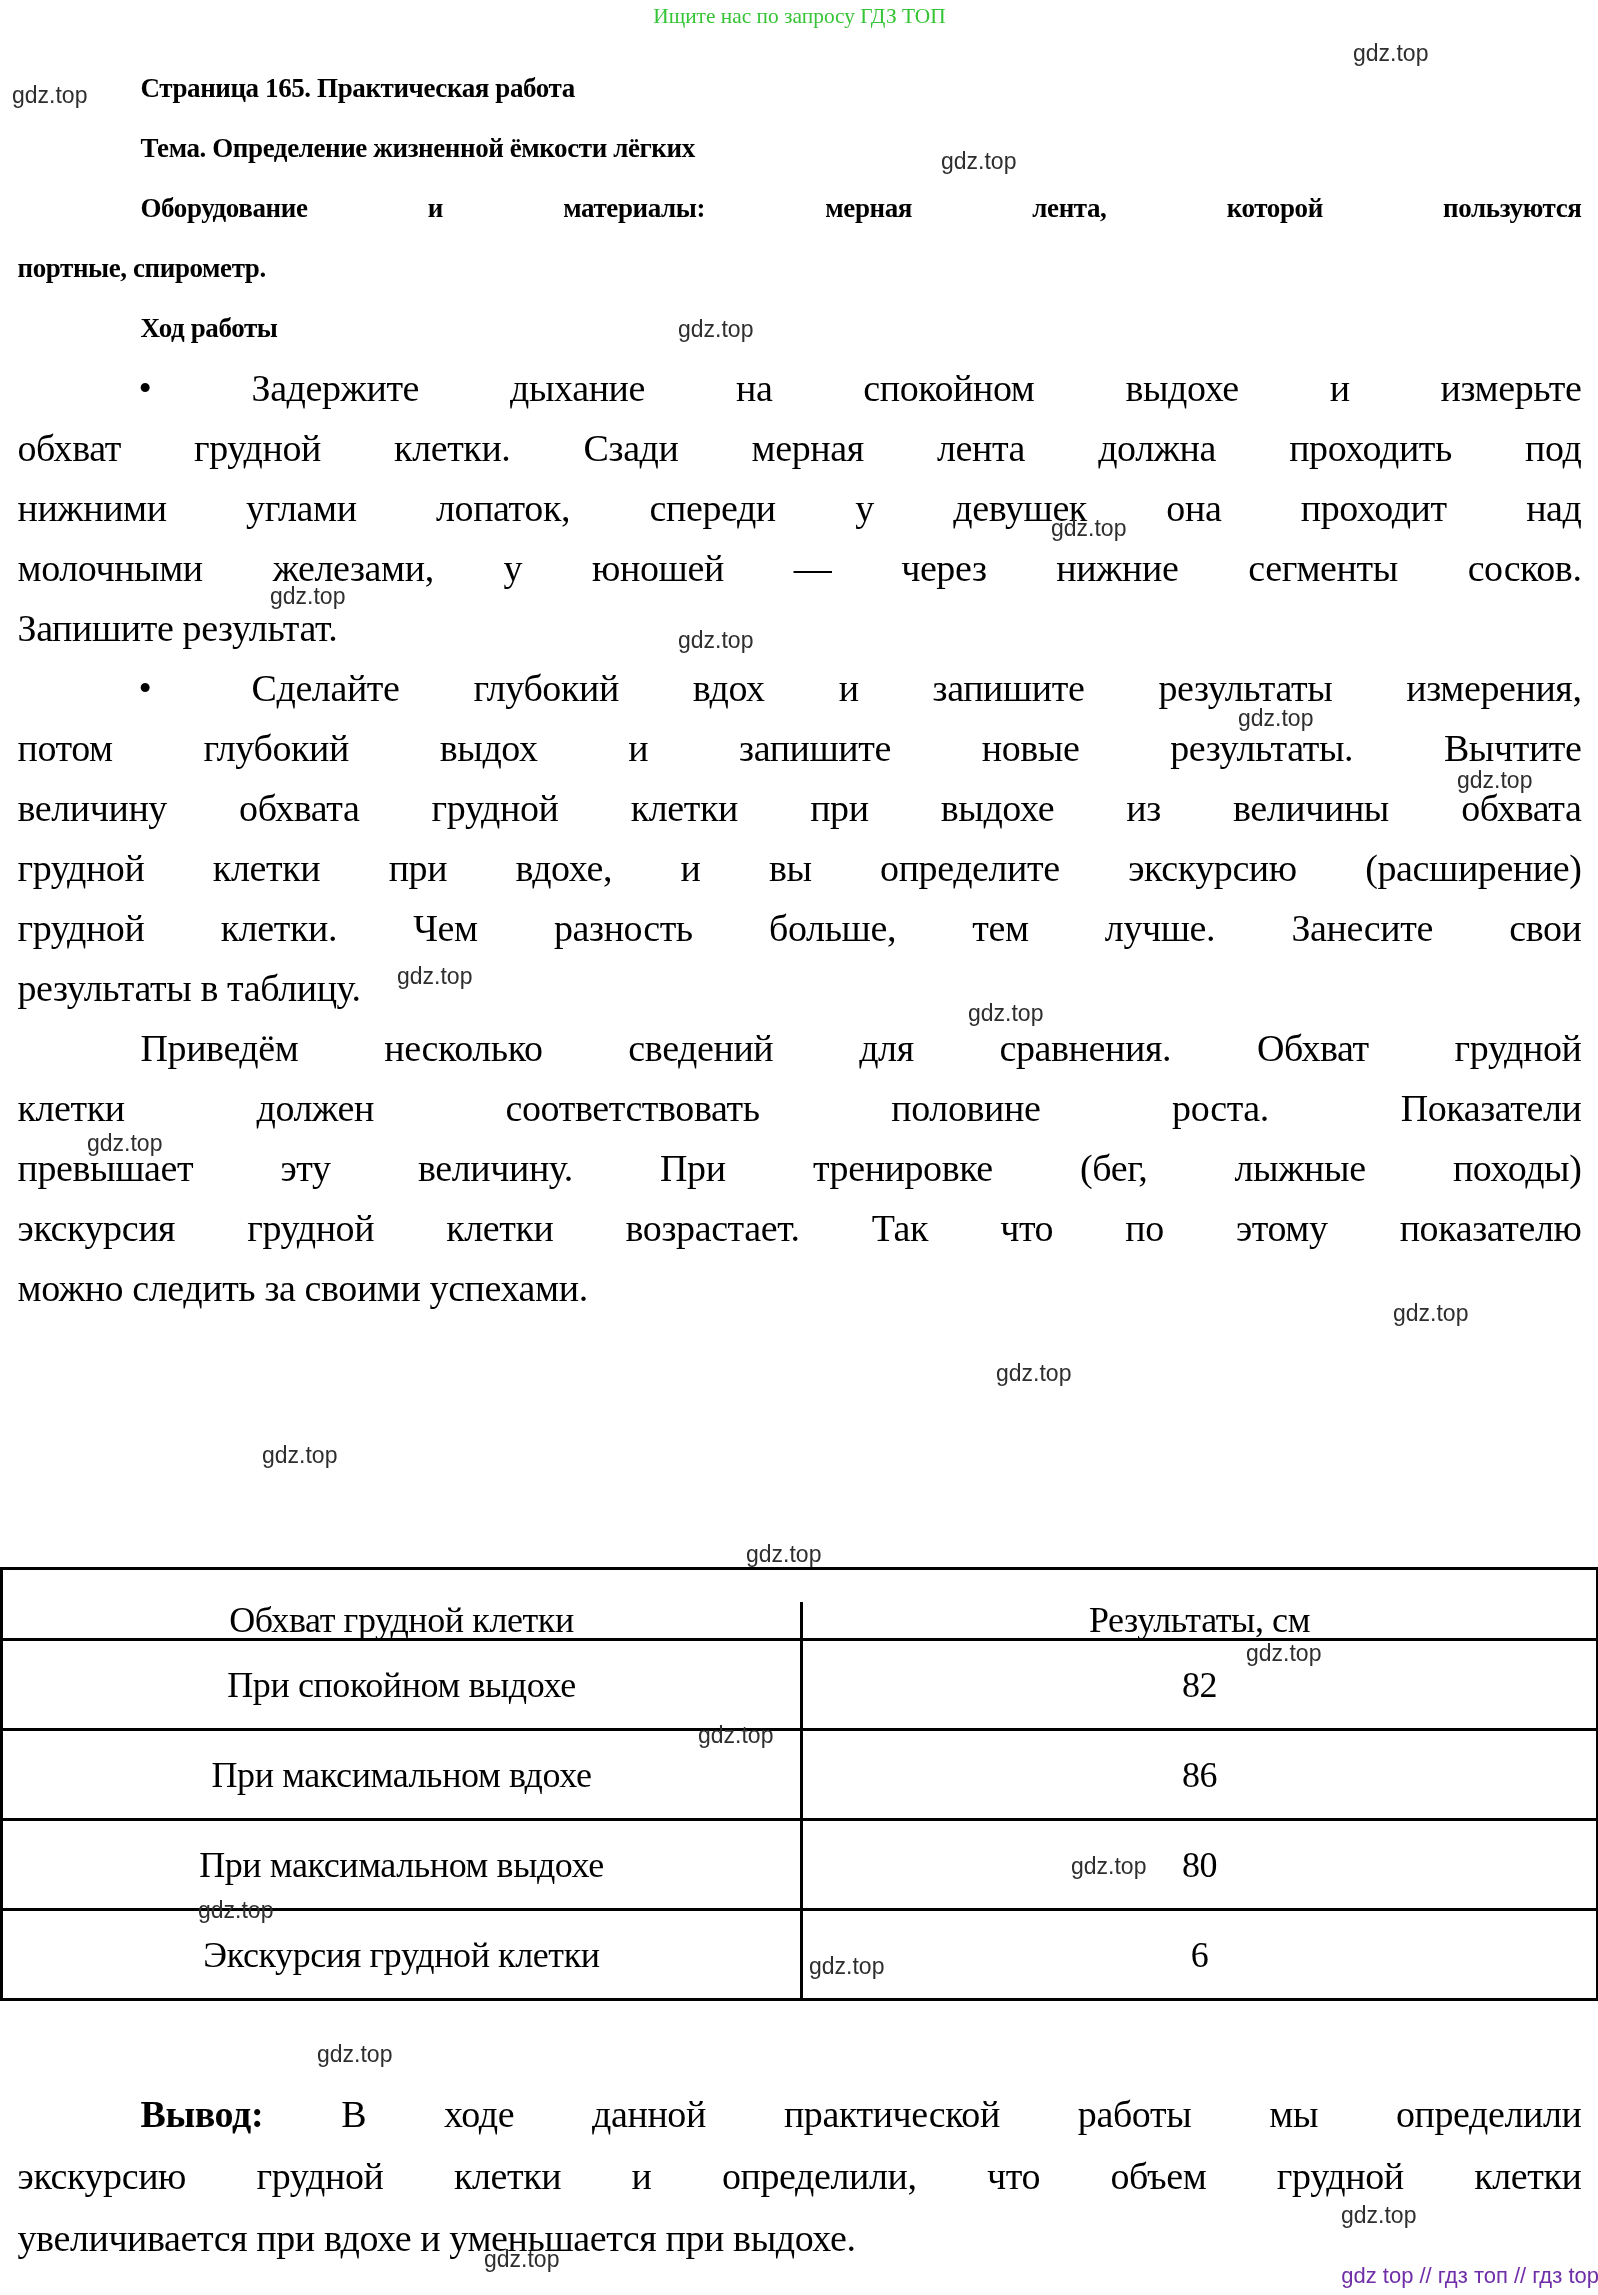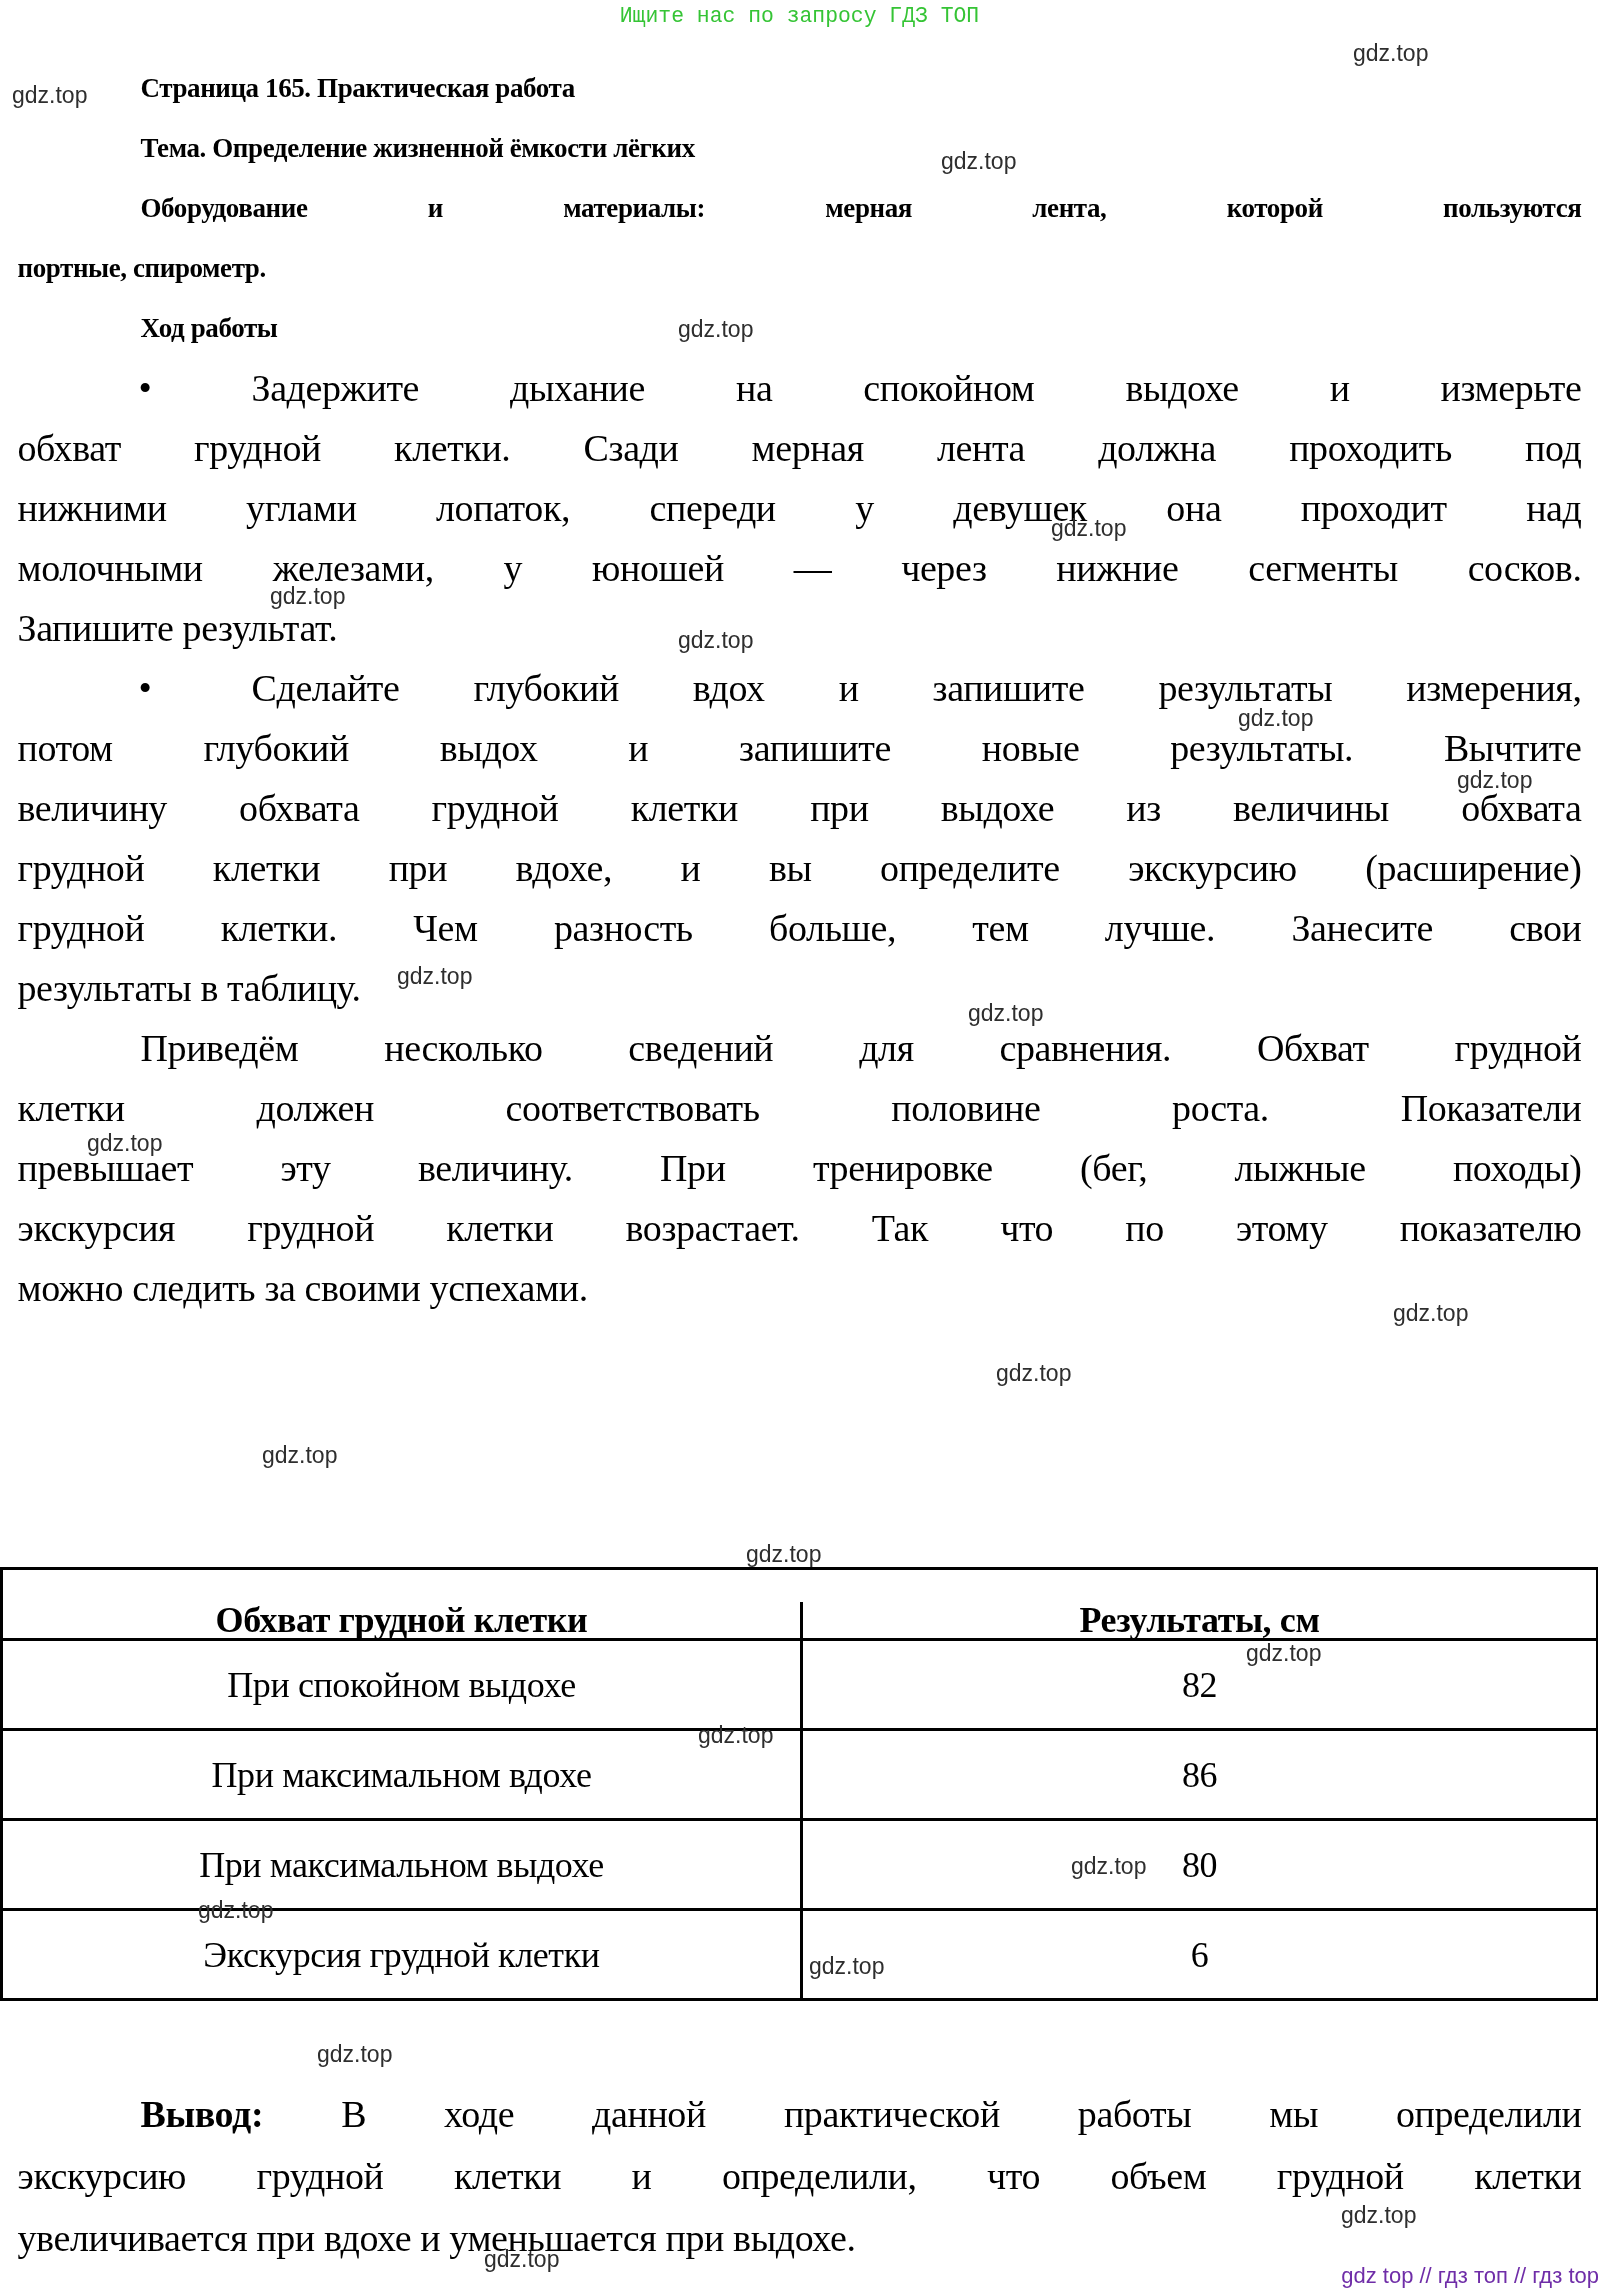--- a/index.html
+++ b/index.html
@@ -7,21 +7,21 @@
     position:relative;
     width:1599px;height:2295px;
     background:#ffffff;
     color:#000;
     font-family:"Liberation Serif", serif;
     overflow:hidden;
   }
   .banner{
     position:absolute;top:4px;left:0;width:100%;
     text-align:center;
-    font-family:Liberation Mono, monospace;
+    font-family:Liberation Serif, serif;
     font-size:21.4px;line-height:24px;
     color:#35c435;
   }
   .content{
     position:absolute;top:58px;left:17.5px;right:17.5px;
   }
   .line{
     font-size:38px;
     line-height:60px;
     letter-spacing:-0.4px;
@@ -46,21 +46,21 @@
   .trow:first-child{border-top:none;}
   .trow.thead{height:68px;}
   .trow.tbody{height:87px;}
   .tcell{
     display:flex;align-items:center;justify-content:center;
     font-size:36px;letter-spacing:-0.4px;
     box-sizing:border-box;
   }
   .tcell.c-label{width:800px;border-right:3.2px solid #000;}
   .tcell.c-value{flex:1;}
-  .trow.thead .tcell{font-weight:bold;margin-top:32px;}
+  .trow.thead .tcell{font-weight:normal;margin-top:32px;}
   .conclusion{
     position:absolute;top:2083px;left:17.5px;right:17.5px;
   }
   .conclusion .line{line-height:62px;}
   .footer{
     position:absolute;left:0;top:2263px;width:100%;
     text-align:right;
     font-family:"Liberation Sans", sans-serif;
     font-size:22px;
     color:#6f2da8;

